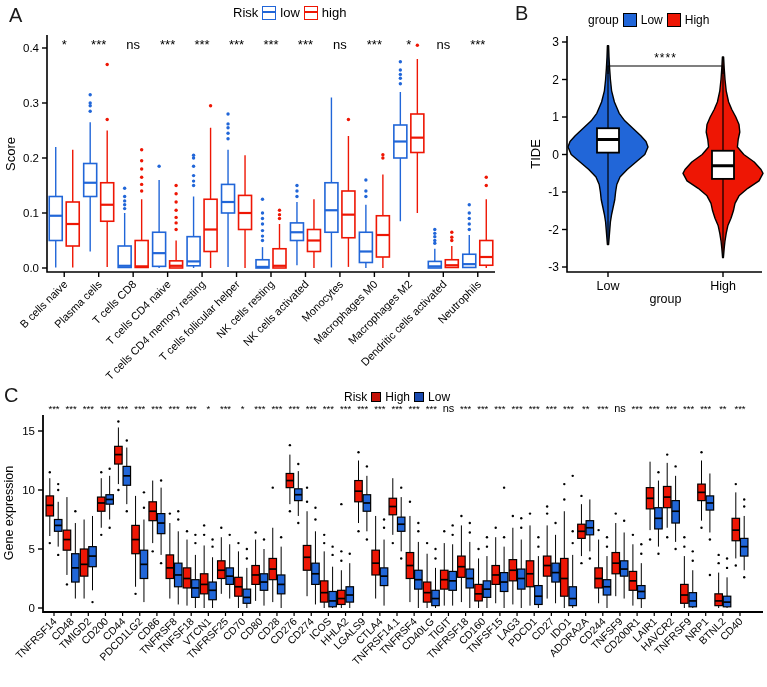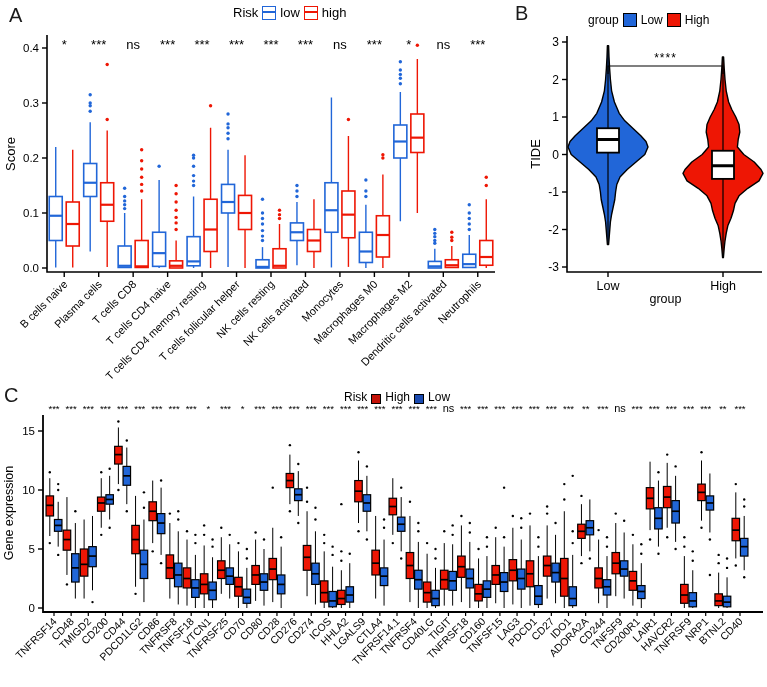--- a/index.html
+++ b/index.html
@@ -1,21 +1,21 @@
 <!DOCTYPE html>
 <html><head>
 <meta charset="utf-8">
 <style>
   html,body{margin:0;padding:0;background:#fff}
   .fig{position:relative;width:767px;height:687px;background:#fff;
        font-family:"Liberation Sans","DejaVu Sans",sans-serif;overflow:hidden;color:#000}
   .panel-label{position:absolute;font-size:20px;color:#1a1a1a;letter-spacing:.5px}
   svg{position:absolute;overflow:visible}
   svg text{font-family:"Liberation Sans","DejaVu Sans",sans-serif;fill:#000}
-  .legend{position:absolute;display:flex;align-items:flex-end;gap:4px;font-size:13px;white-space:nowrap}
+  .legend{position:absolute;display:flex;align-items:center;gap:4px;font-size:13px;white-space:nowrap}
   .legend.small{font-size:12px}
   .key-box{position:relative;width:12px;height:12px;border:1.6px solid #000;background:#fff;flex:0 0 auto}
   .key-box .med{position:absolute;left:-1px;right:-1px;top:4px;height:2px;background:#000}
   .key-sq{width:12px;height:12px;border:1.4px solid #000;flex:0 0 auto}
   .key-sq.tiny{width:8px;height:8px;border-width:1.6px}
 </style>
 </head>
 <body>
 
 <div class="fig">

